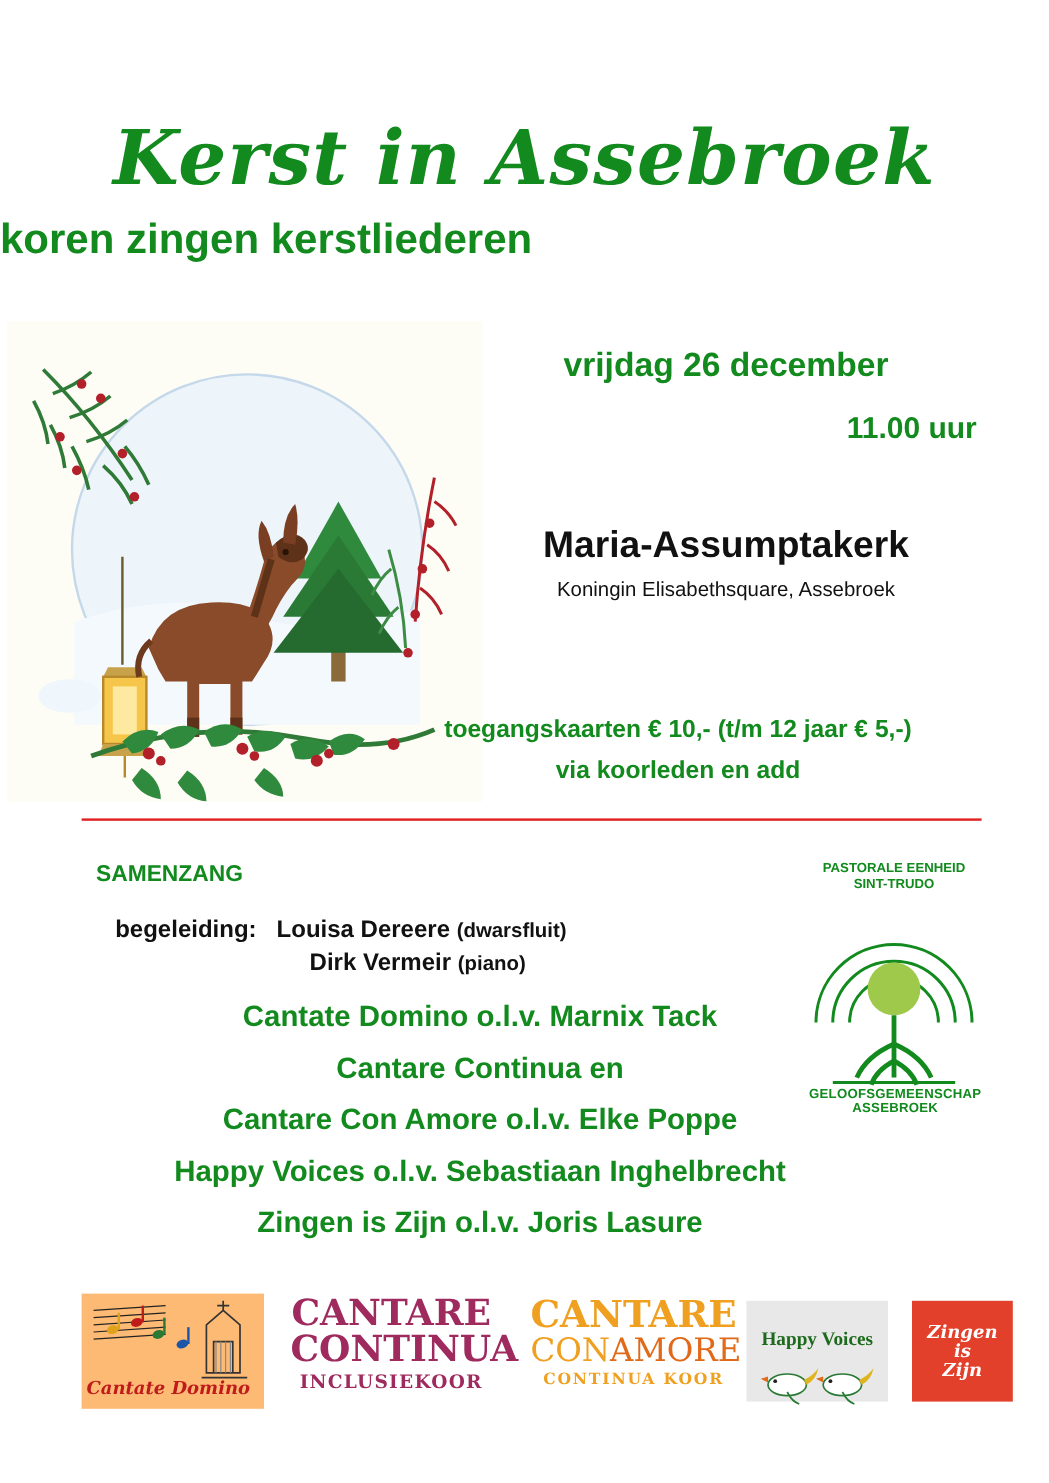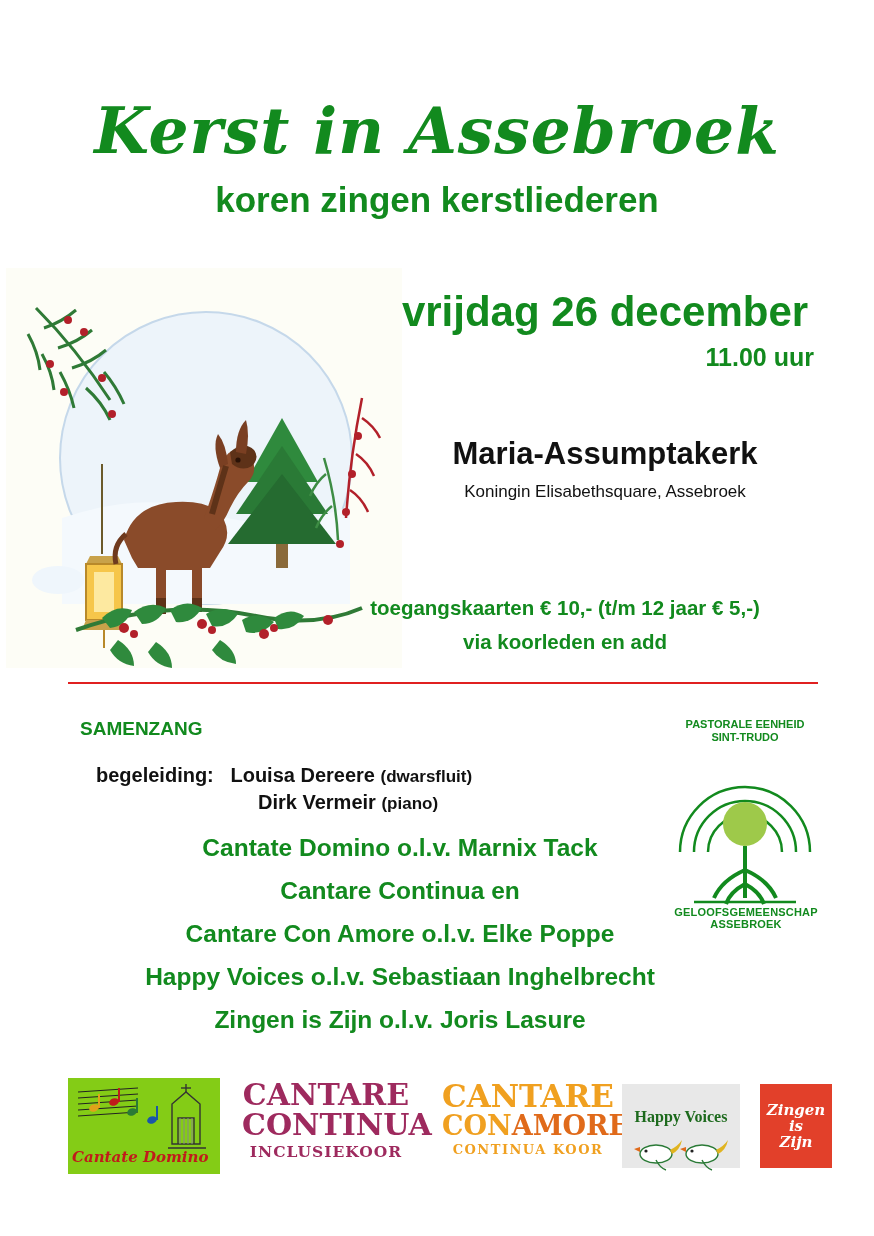--- a/index.html
+++ b/index.html
@@ -30,21 +30,21 @@
     letter-spacing: 1px;
     white-space: nowrap;
     margin-top: 32px;
   }
 
   .subtitle {
     position: absolute;
     top: 180px;
     left: 0;
     width: 874px;
-    text-align: center;
+    text-align: left;
     font-size: 35px;
     font-weight: bold;
     color: #128a1e;
   }
 
   
   .illustration {
     position: absolute;
     left: 6px;
     top: 268px;
@@ -54,21 +54,21 @@
   }
   .ill-svg { display: block; }
 
   
   .date-line {
     position: absolute;
     top: 288px;
     left: 390px;
     width: 430px;
     text-align: center;
-    font-size: 42px;
+    font-size: 28px;
     font-weight: bold;
     color: #128a1e;
   }
   .time-line {
     position: absolute;
     top: 343px;
     left: 390px;
     width: 430px;
     text-align: right;
     font-size: 25px;
@@ -208,21 +208,21 @@
     top: 1072px;
     width: 760px;
     height: 110px;
   }
   .logo-box {
     position: absolute;
     box-sizing: border-box;
   }
   .logo-cd {
     left: 8px; top: 6px; width: 152px; height: 96px;
-    background: #84cc16;
+    background: #fdba74;
   }
   .logo-cd .label {
     position: absolute;
     left: 4px; bottom: 8px;
     font-family: "DejaVu Serif", serif;
     font-weight: bold;
     font-style: italic;
     font-size: 15px;
     color: #c01b1b;
   }
@@ -254,21 +254,21 @@
   }
   .logo-ca .l1 {
     font-family: "DejaVu Serif", serif;
     font-weight: bold;
     font-size: 31px;
     color: #f0a020;
     line-height: 32px;
   }
   .logo-ca .l2 {
     font-family: "DejaVu Serif", serif;
-    font-weight: bold;
+    font-weight: normal;
     font-size: 27px;
     line-height: 28px;
   }
   .logo-ca .l2 .con { color: #f0a020; }
   .logo-ca .l2 .amore { color: #e06a1a; }
   .logo-ca .l3 {
     font-family: "DejaVu Serif", serif;
     font-weight: bold;
     font-size: 13px;
     color: #f0a020;
@@ -281,21 +281,21 @@
     text-align: center;
   }
   .logo-hv .label {
     font-family: "Liberation Serif", serif;
     font-weight: bold;
     font-size: 16px;
     color: #1d6a1d;
     padding-top: 24px;
   }
   .logo-zz {
-    left: 700px; top: 12px; width: 72px; height: 84px;
+    left: 700px; top: 12px; width: 84px; height: 84px;
     background: #e2402a;
     text-align: center;
   }
   .logo-zz .label {
     font-family: "DejaVu Serif", serif;
     font-style: italic;
     font-weight: bold;
     font-size: 15px;
     color: #ffffff;
     line-height: 16px;

